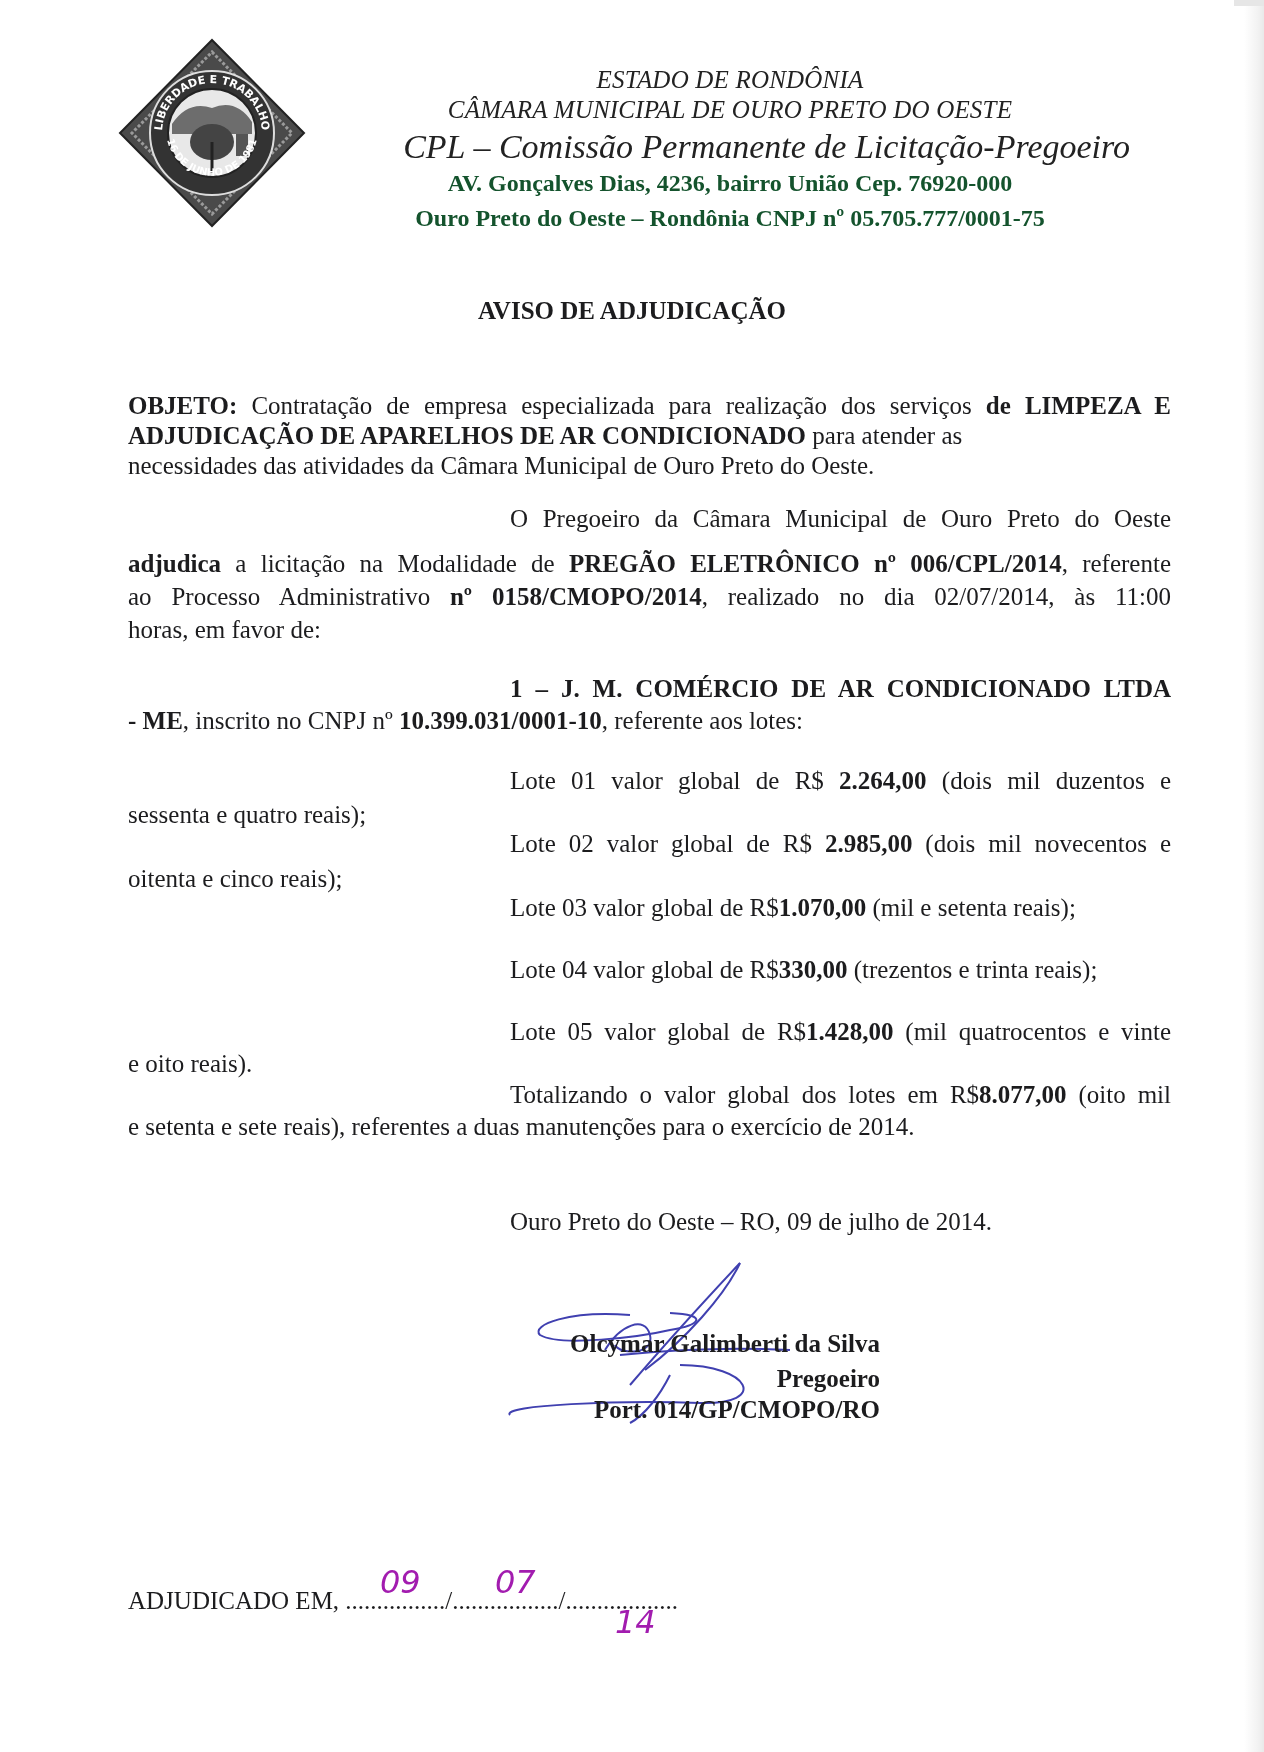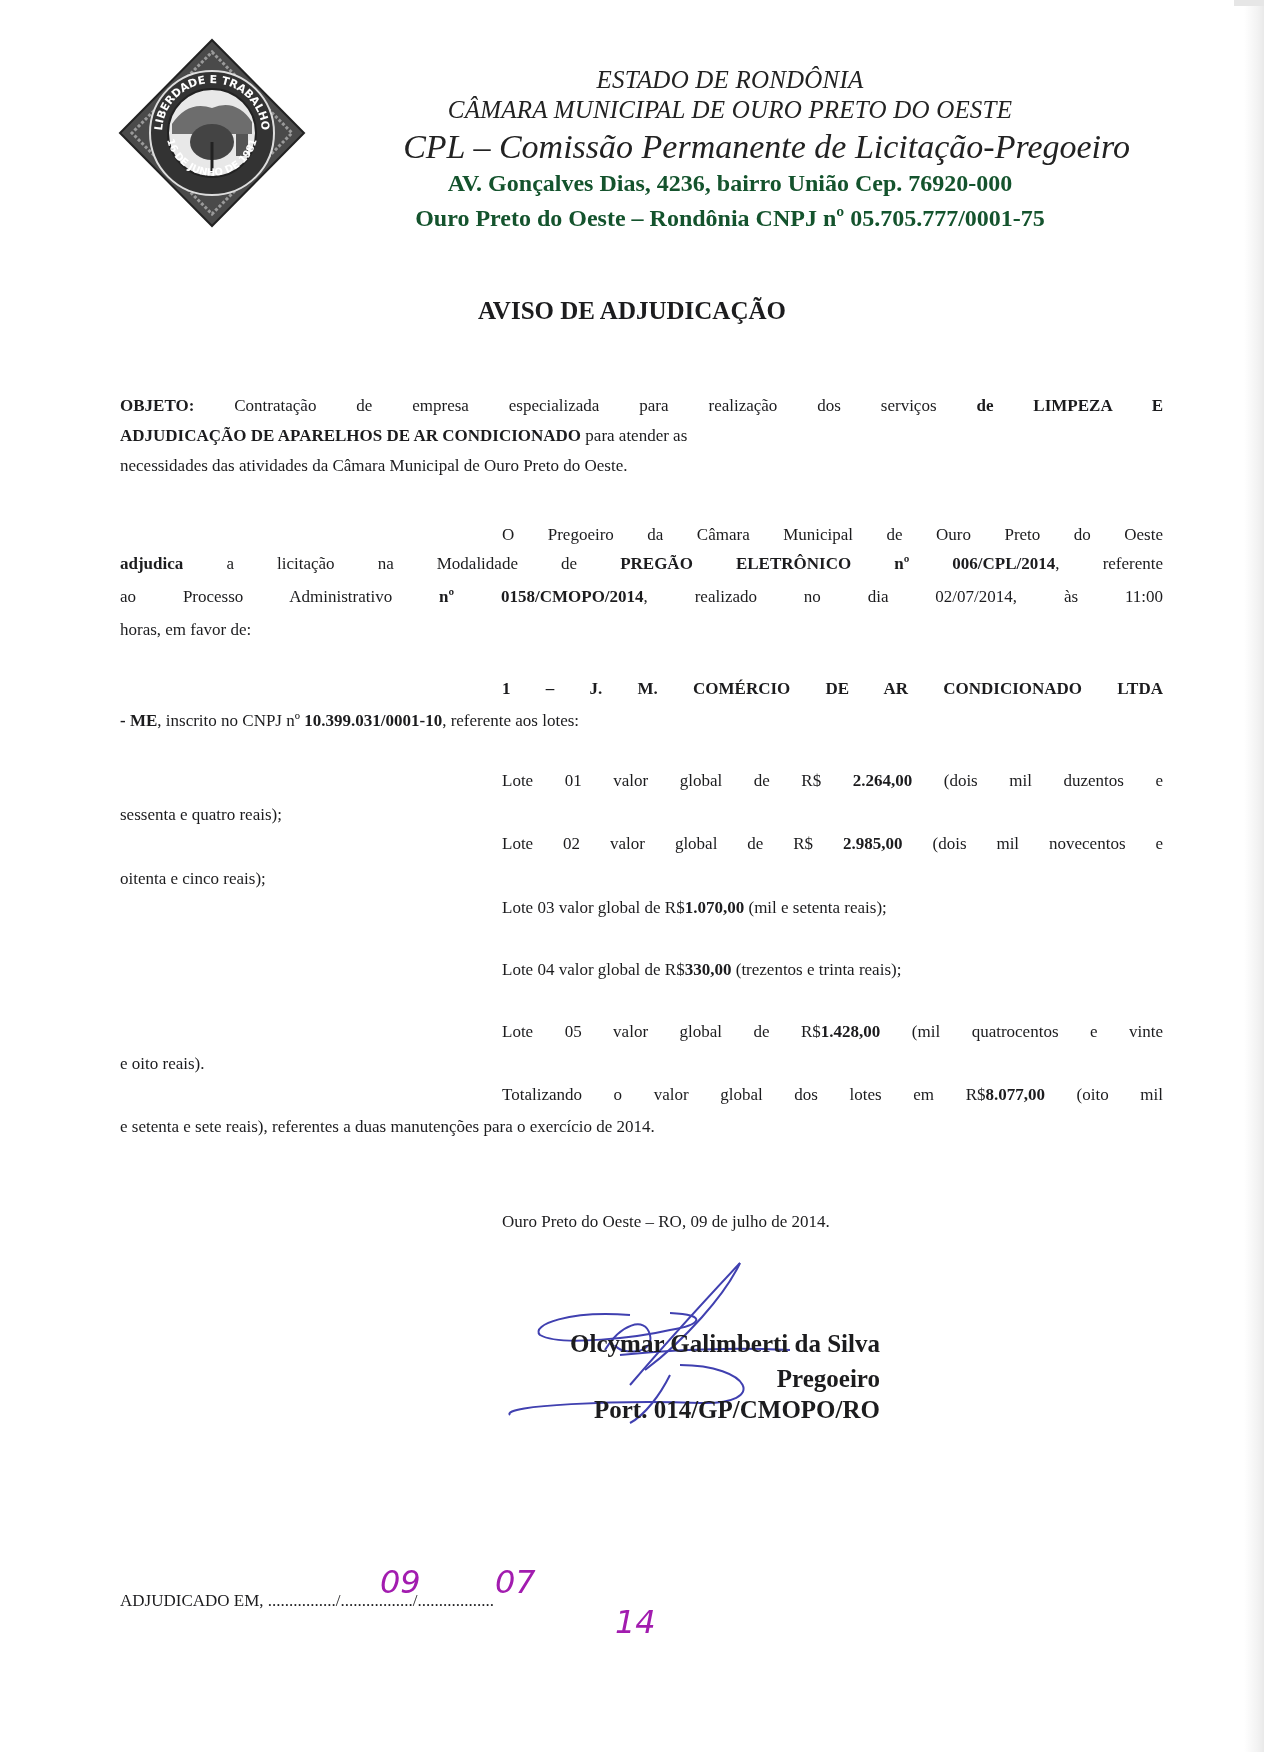--- a/index.html
+++ b/index.html
@@ -17,21 +17,21 @@
   .seal { left: 118px; top: 38px; width: 188px; height: 190px; }
 
   
   .hdr { left: 330px; width: 800px; text-align: center; white-space: nowrap; }
   .hdr-italic { font-style: italic; font-size: 25px; letter-spacing: 0.2px; color: #222; }
   .hdr-cpl { font-style: italic; font-size: 34px; color: #222; text-align: right; }
   .hdr-bold { font-weight: bold; font-size: 24px; color: #14532d; }
 
   .title { left: 0; width: 1264px; text-align: center; font-weight: bold; font-size: 25px; top: 297px; }
 
-  .body-line { font-size: 17px; white-space: nowrap; line-height: 30px; }
+  .body-line { font-size: 25px; white-space: nowrap; line-height: 30px; margin-left: 8px; }
   .just { left: 120px; width: 1043px; text-align: justify; text-align-last: justify; }
   .left { left: 120px; }
   .indent { left: 502px; }
   .ind-just { left: 502px; width: 661px; text-align: justify; text-align-last: justify; }
   b { font-weight: bold; }
 
   .sig-block { left: 440px; width: 440px; text-align: right; font-weight: bold; font-size: 25px; line-height: 32px; }
   .signature { left: 470px; top: 1255px; width: 360px; height: 170px; }
 
   .handwritten { font-family: "DejaVu Sans", sans-serif; color: #a21caf; font-size: 32px; font-weight: normal; font-style: italic; }
@@ -69,21 +69,21 @@
 <div class="abs hdr hdr-cpl" style="top:128px;">CPL – Comissão Permanente de Licitação-Pregoeiro</div>
 <div class="abs hdr hdr-bold" style="top:170px;">AV. Gonçalves Dias, 4236, bairro União Cep. 76920-000</div>
 <div class="abs hdr hdr-bold" style="top:205px;text-align:center;">Ouro Preto do Oeste – Rondônia CNPJ nº 05.705.777/0001-75</div>
 
 <div class="abs title">AVISO DE ADJUDICAÇÃO</div>
 
 <div class="abs body-line just" style="top:391px;"><b>OBJETO:</b> <span>Contratação de empresa especializada para realização dos serviços</span> <b>de  LIMPEZA E</b></div>
 <div class="abs body-line left" style="top:421px;"><b>ADJUDICAÇÃO DE APARELHOS DE AR CONDICIONADO</b> <span>para atender as</span></div>
 <div class="abs body-line left" style="top:451px;">necessidades das atividades da Câmara Municipal de Ouro Preto do Oeste.</div>
 
-<div class="abs body-line ind-just" style="top:520px;">O Pregoeiro da Câmara Municipal de Ouro Preto do Oeste</div>
+<div class="abs body-line ind-just" style="top:504px;">O Pregoeiro da Câmara Municipal de Ouro Preto do Oeste</div>
 <div class="abs body-line just" style="top:549px;"><b>adjudica</b> <span>a licitação na Modalidade de</span> <b>PREGÃO ELETRÔNICO nº 006/CPL/2014</b><span>, referente</span></div>
 <div class="abs body-line just" style="top:582px;"><span>ao Processo Administrativo</span> <b>nº 0158/CMOPO/2014</b><span>, realizado no dia 02/07/2014, às 11:00</span></div>
 <div class="abs body-line left" style="top:615px;">horas, em favor de:</div>
 
 <div class="abs body-line ind-just" style="top:674px;"><b>1 – J. M. COMÉRCIO DE AR CONDICIONADO LTDA</b></div>
 <div class="abs body-line left" style="top:706px;"><b>- ME</b><span>, inscrito no CNPJ nº</span> <b>10.399.031/0001-10</b><span>, referente aos lotes:</span></div>
 
 <div class="abs body-line ind-just" style="top:766px;"><span>Lote 01 valor global de R$ </span><b>2.264,00</b><span> (dois mil duzentos e</span></div>
 <div class="abs body-line left" style="top:800px;">sessenta e quatro reais);</div>
 

